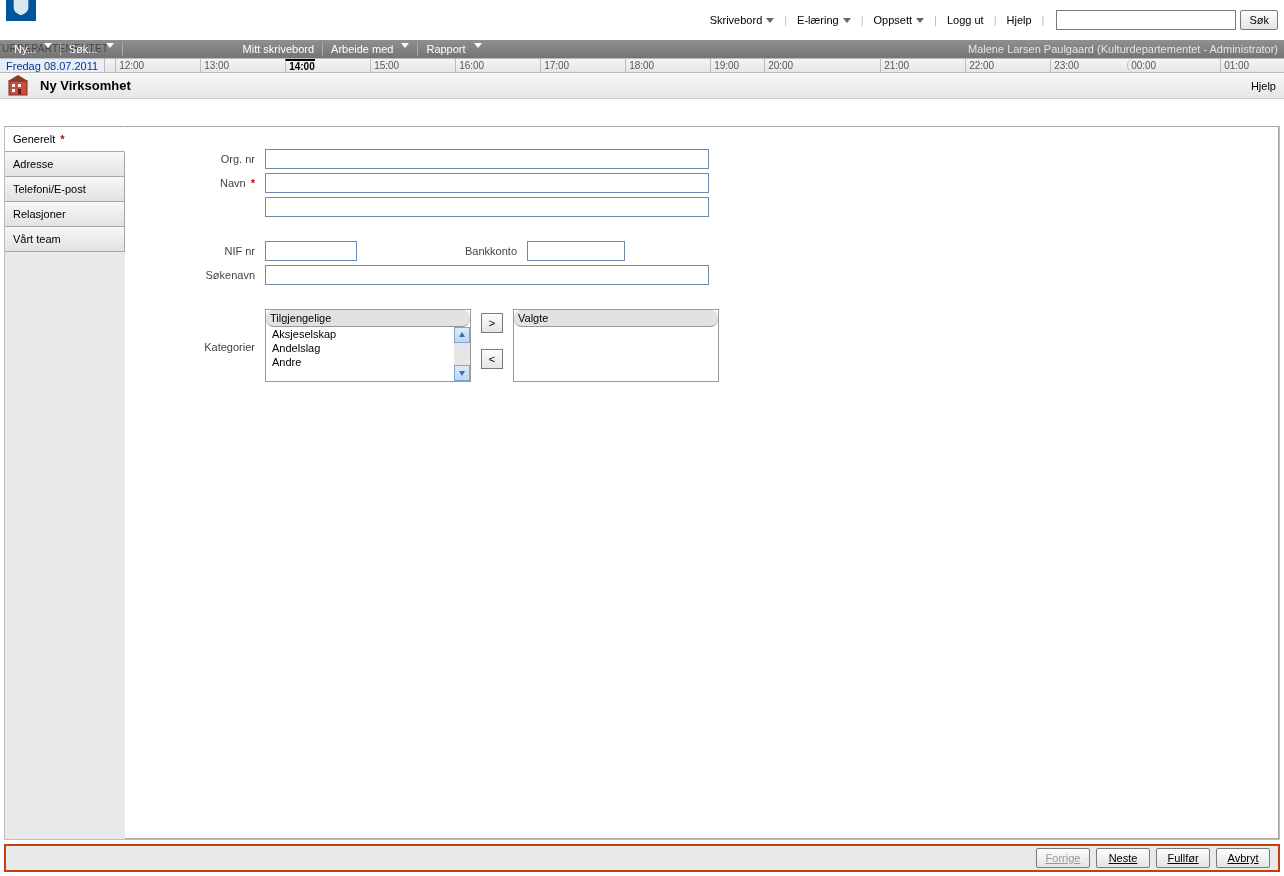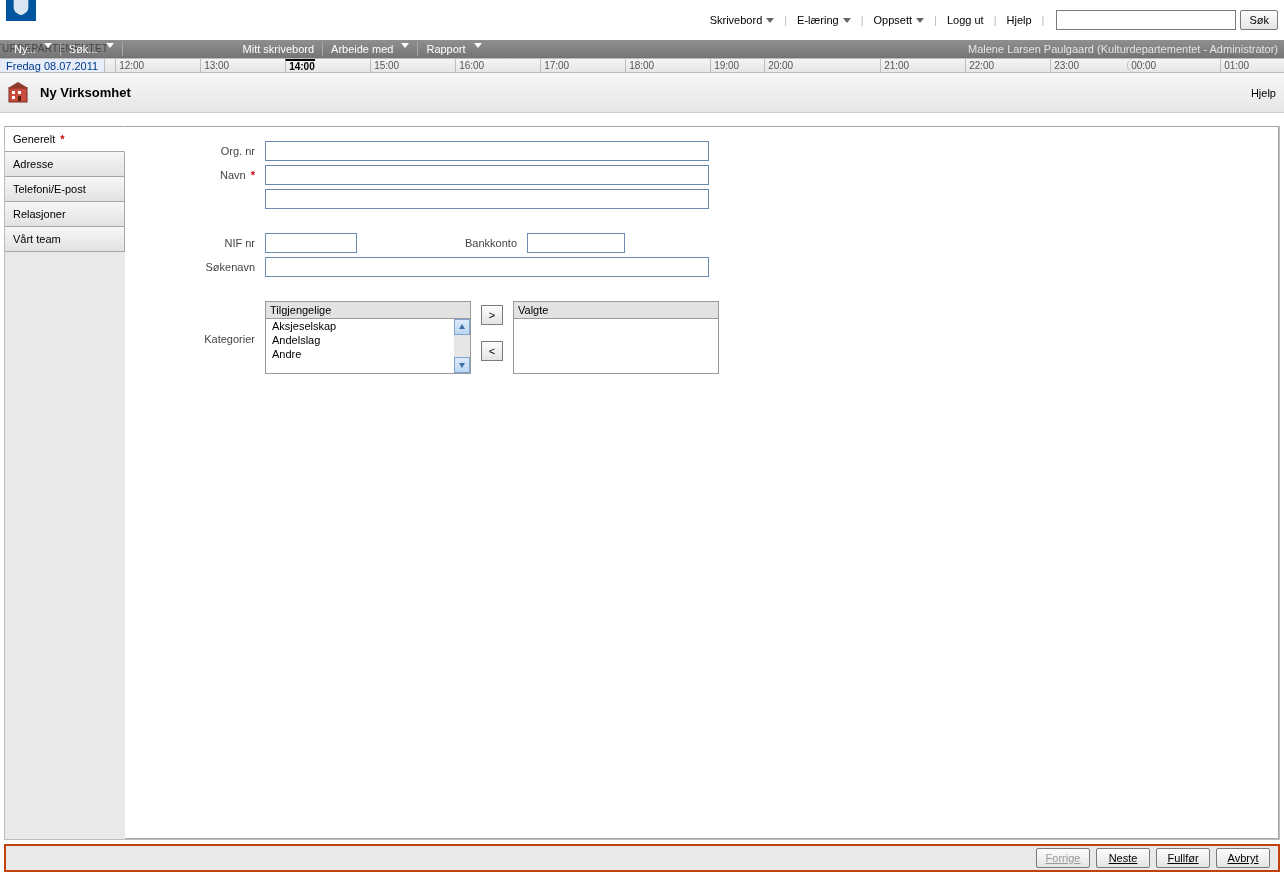--- a/index.html
+++ b/index.html
@@ -84,21 +84,21 @@
     position:absolute; top:0; height:100%;
     color:#555; font-size:10px;
     border-left:1px solid #bcbcbc;
     padding-left:3px;
     display:flex; align-items:center;
   }
   .hour.active { font-weight:bold; color:#000; border-top:2px solid #000; }
 
   
   .pagetitle {
-    height:40px; background: linear-gradient(#f7f7f7,#e6e6e6);
+    height:26px; background: linear-gradient(#f7f7f7,#e6e6e6);
     border-bottom:1px solid #cfcfcf;
     display:flex; align-items:center; justify-content:space-between;
     padding:0 8px;
   }
   .pagetitle-left { display:flex; align-items:center; gap:6px; }
   .building-icon {
     width:26px; height:22px; position:relative;
   }
   .building-icon svg { width:26px; height:22px; }
   .pagetitle h1 { font-size:13px; font-weight:bold; margin:0; }
@@ -117,21 +117,21 @@
     background: linear-gradient(#f7f7f7,#e2e2e2);
     padding:6px 8px; cursor:pointer;
     border-top:none;
   }
   .side-tab:first-child { border-top:1px solid #a7a7a7; }
   .side-tab.active { background:#fff; border-right-color:#fff; }
   .req { color:#c00; font-weight:bold; margin-left:2px; }
 
   .content {
     flex:1; background:#fff; border:1px solid #a7a7a7; border-left:none;
-    padding: 14px 20px; position:relative; overflow:auto;
+    padding: 22px 20px; position:relative; overflow:auto;
   }
   .form-row { display:flex; align-items:center; margin-bottom:4px; }
   .form-row.gap-top { margin-top:24px; }
   .form-label { width:120px; text-align:right; padding-right:10px; color:#444; }
   .text-input {
     border:1px solid #6a8ab0; height:20px; padding:1px 3px; font:inherit;
   }
   .w-full { width:444px; }
   .w-small { width:92px; }
   .w-med { width:98px; }
@@ -146,21 +146,21 @@
     font-size:11px;
   }
   .lookup-btn { border-right:none; }
 
   
   .dual-wrap { display:flex; align-items:flex-start; }
   .listbox {
     width:206px; border:1px solid #999;
   }
   .listbox-header {
-    background:#e2e2e2; border-bottom:1px solid #999; padding:2px 4px;
+    background:#e2e2e2; border-bottom:1px solid #999; padding:2px 4px;border-radius:8px;
   }
   .listbox-body {
     height:54px; overflow:auto; background:#fff; position:relative;
   }
   .listbox-item { padding:1px 6px; cursor:pointer; }
   .list-scroll {
     position:absolute; right:0; top:0; bottom:0; width:16px;
     background:#e6e6e6; display:flex; flex-direction:column; justify-content:space-between;
   }
   .scroll-arrow {

